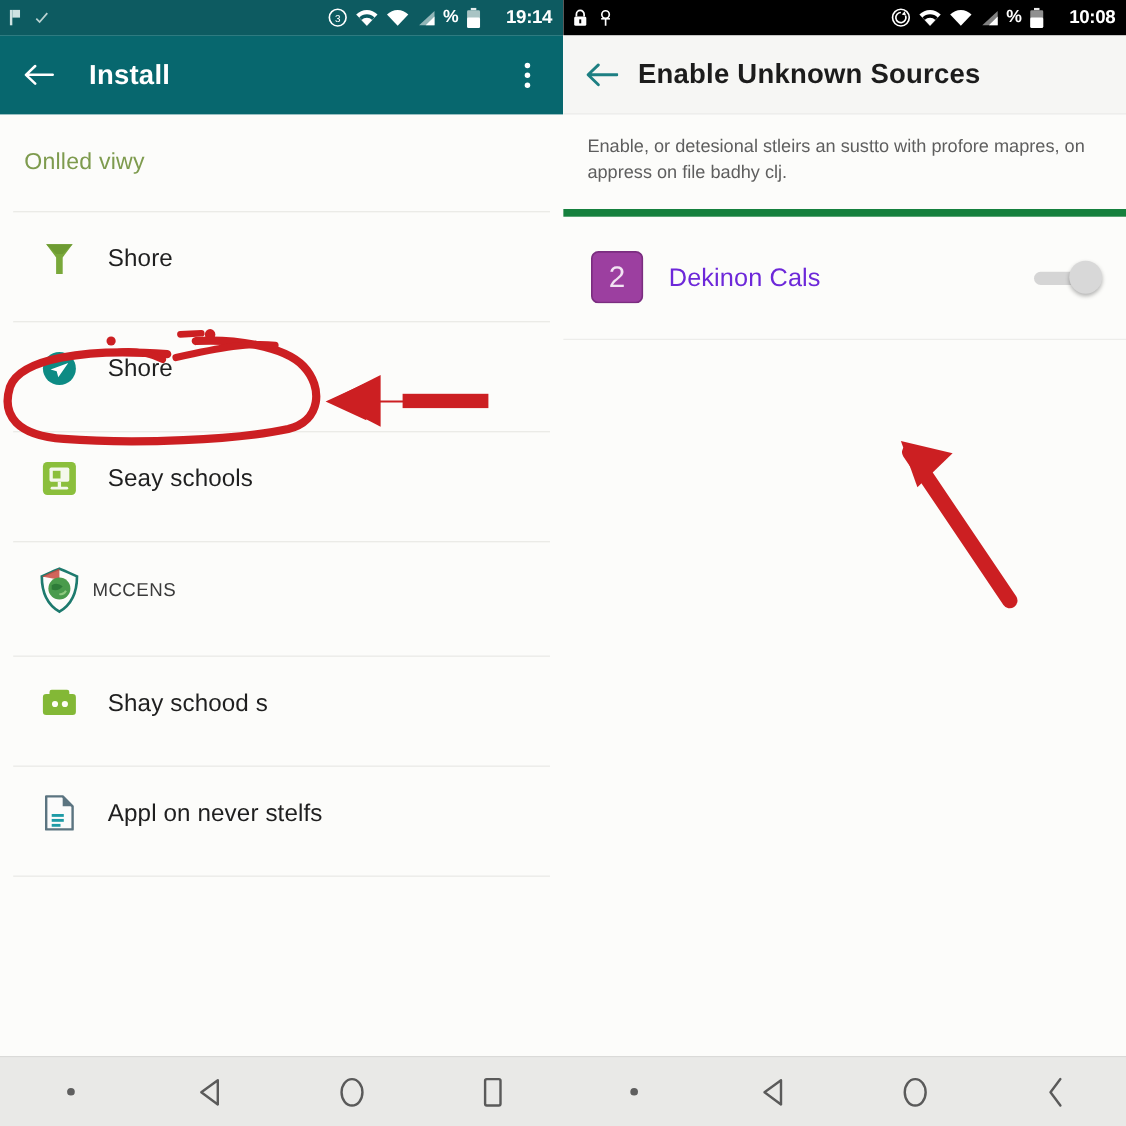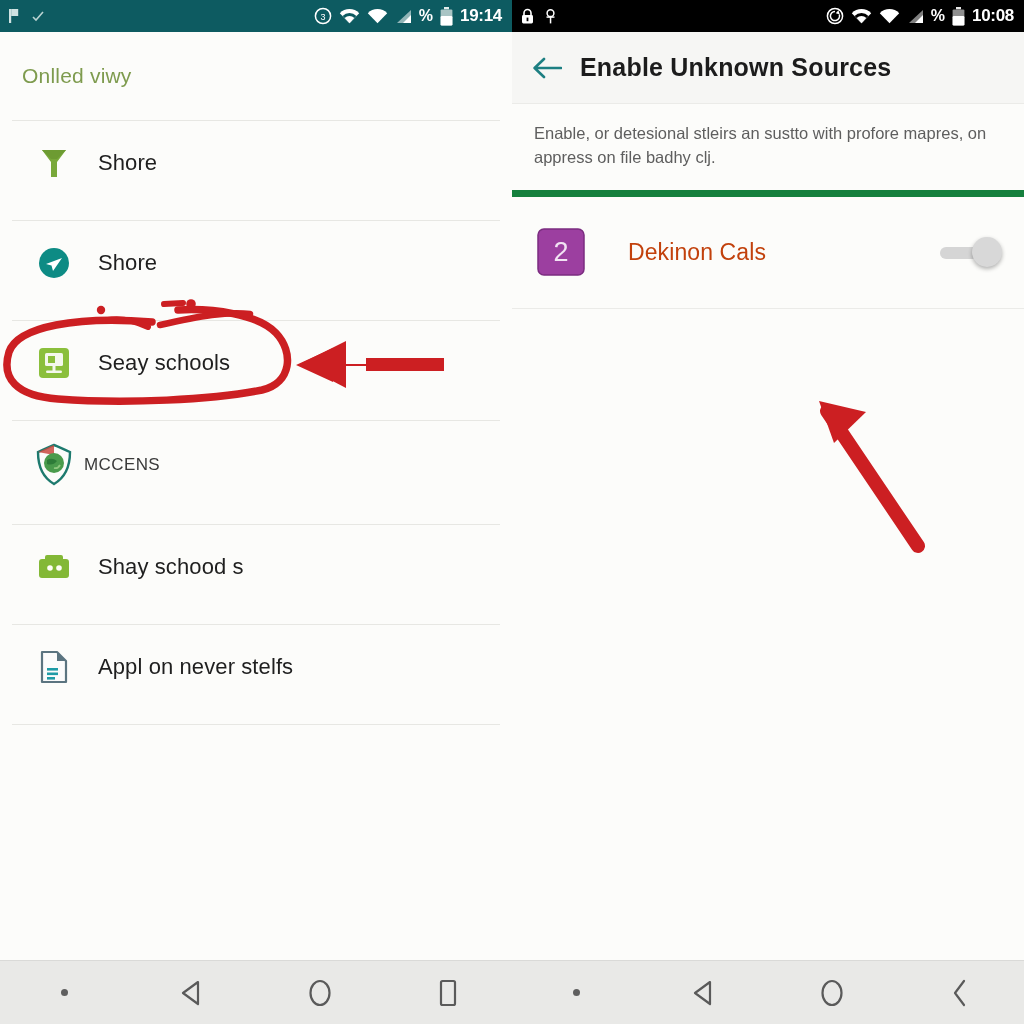--- a/index.html
+++ b/index.html
@@ -24,21 +24,21 @@
   .statusbar {
     height: 32px; display: flex; align-items: center;
     padding: 0 10px 0 8px; position: relative;
   }
   .statusbar.left  { background: #0d5b61; }
   .statusbar.right { background: #000000; }
   .sb-left-icons { display: flex; align-items: center; gap: 9px; }
   .sb-right { margin-left: auto; display: flex; align-items: center; gap: 7px; }
   .sb-time {
     color: #ffffff; font-size: 17px; font-weight: bold;
-    letter-spacing: -0.3px; margin-left: 0;
+    letter-spacing: -0.3px; margin-left: 16px;
   }
   .sb-pct { color: #fff; font-size: 16px; font-weight: bold; }
   .sb-ico { display: block; }
 
   
   .appbar {
     height: 72px; display: flex; align-items: center; padding: 0 18px;
   }
   .appbar.teal  { background: #07676e; }
   .appbar.white { background: #f6f6f4; border-bottom: 1px solid #ebebe8; }
@@ -81,21 +81,21 @@
   .desc {
     padding: 18px 22px 20px 22px; font-size: 16.5px; line-height: 1.45;
     color: #5e5e5e; border-bottom: 7px solid #15803d;
   }
   .toggle-row {
     display: flex; align-items: center; height: 112px;
     padding: 0 22px 0 22px; border-bottom: 1px solid #ebebe8;
     cursor: pointer;
   }
   .toggle-row .tr-icon { width: 54px; min-width: 54px; display: flex; align-items: center; justify-content: center; }
-  .toggle-row .tr-label { font-size: 23px; color: #c2410c; margin-left: 40px; letter-spacing: .1px; }
+  .toggle-row .tr-label { font-size: 23px; color: #6d28d9; margin-left: 20px; letter-spacing: .1px; }
 
   .switch {
     margin-left: auto; position: relative; width: 62px; height: 30px;
     display: flex; align-items: center; cursor: pointer;
   }
   .switch .track {
     position: absolute; left: 0; top: 10px; width: 46px; height: 12px;
     border-radius: 6px; background: #d5d5d5;
   }
   .switch .knob {
@@ -156,20 +156,33 @@
         <span class="sb-pct">%</span>
         <svg class="sb-ico" width="13" height="19" viewBox="0 0 13 19">
           <rect x="4" y="0" width="5" height="2.4" fill="#e3ecec"></rect>
           <rect x="0.6" y="2.4" width="11.8" height="16" rx="1.2" fill="#a9c4c4"></rect>
           <rect x="0.6" y="9" width="11.8" height="9.4" rx="1.2" fill="#ffffff"></rect>
         </svg>
         <span class="sb-time">19:14</span>
       </div>
     </div>
 
+    <div class="appbar teal">
+      <div class="back-btn">
+        <svg width="28" height="22" viewBox="0 0 28 22">
+          <path d="M27 11 H3 M11 3 L2.6 11 L11 19" stroke="#ffffff" stroke-width="2.3" fill="none" stroke-linecap="round" stroke-linejoin="round"></path>
+        </svg>
+      </div>
+      <div class="appbar-title">Install</div>
+      <div class="overflow-btn">
+        <i></i>
+          <i></i>
+          <i></i>
+      </div>
+    </div>
 
     <div class="section-header">Onlled viwy</div>
 
     <div class="list-row">
       <div class="row-icon">
         <svg width="30" height="34" viewBox="0 0 30 34">
           <path d="M3 4 H27 L18 16 V31 H12 V16 Z" fill="#79a83a"></path>
           <path d="M3 4 H27 L18 13 H12 Z" fill="#6d9b32"></path>
         </svg>
       </div>

